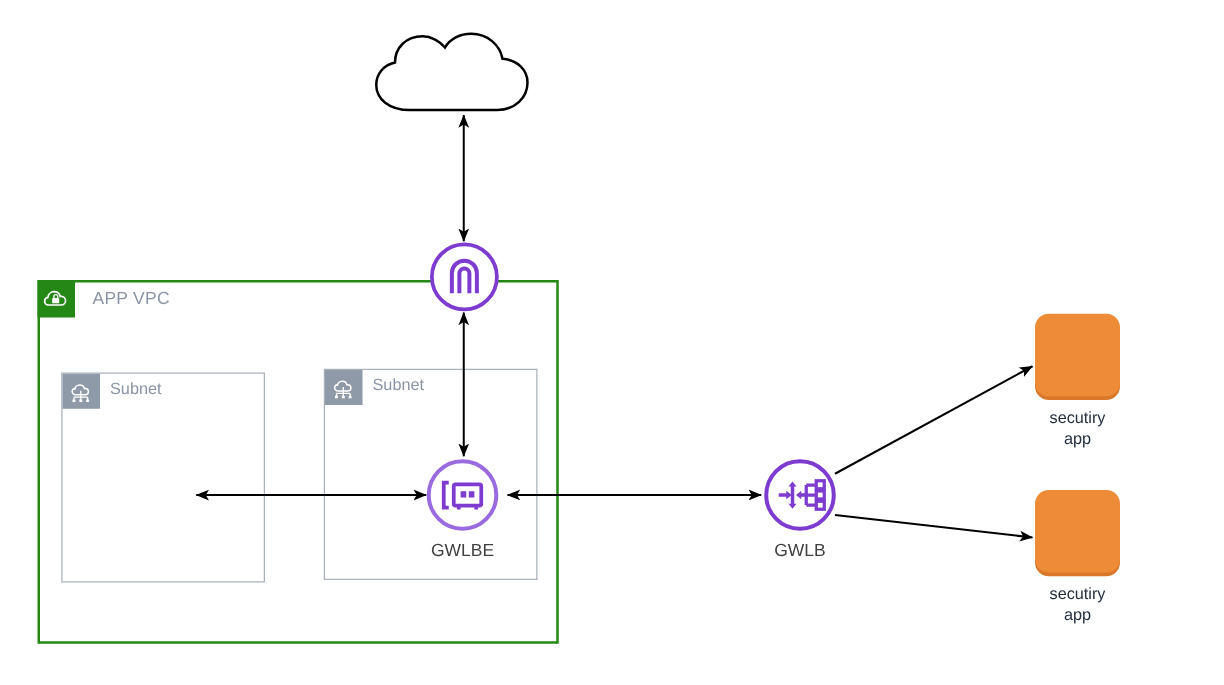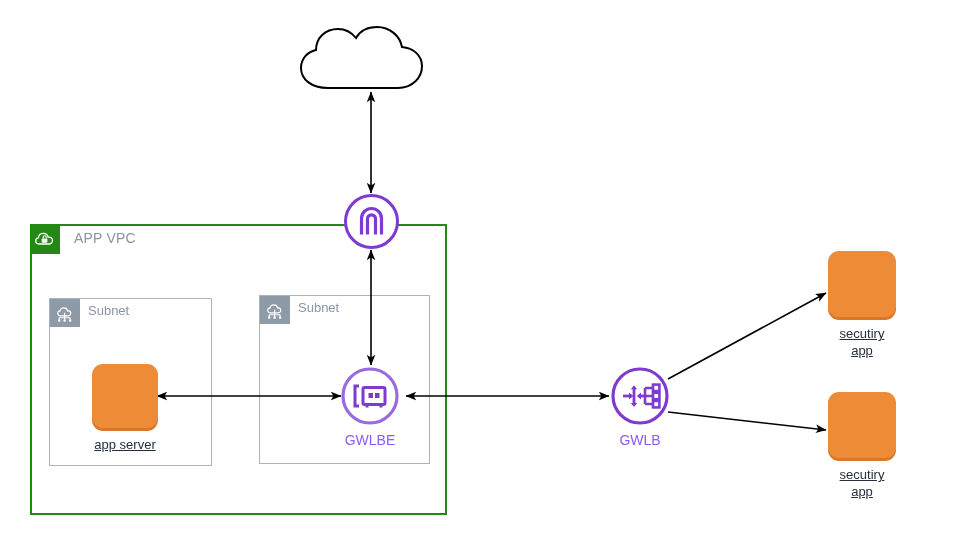--- a/index.html
+++ b/index.html
@@ -23,26 +23,26 @@
                 background:#8f9aa8;display:flex;align-items:center;justify-content:center;}
   .subnet-title{position:absolute;top:4px;left:38px;font-size:13px;color:#8a94a6;
                 white-space:nowrap;text-align:right;}
 
   
   .res{position:absolute;z-index:3;}
   .res-box{width:100%;height:100%;background:#ED8B36;border-radius:11px;
            box-shadow:0 3px 0 0 #d9782a;}
   .res-label{position:absolute;left:50%;transform:translateX(-50%);
              top:calc(100% + 8px);font-size:13px;color:#232f3e;
-             text-align:center;white-space:nowrap;line-height:17px;text-decoration:underline;}
+             text-align:center;white-space:nowrap;line-height:17px;}
 
   
   .svc{position:absolute;z-index:4;}
   .svc-label{position:absolute;left:50%;transform:translateX(-50%);
-             top:calc(100% + 6px);font-size:14px;color:#8b5cf6;white-space:nowrap;}
+             top:calc(100% + 6px);font-size:14px;color:#404040;white-space:nowrap;}
 </style>
 </head>
 <body>
 
 <div class="stage">
 
   <div class="vpc" style="left:30px;top:224px;width:413px;height:287px;">
     <span class="vpc-badge">
       <svg width="22" height="20" viewBox="0 0 24 22" aria-hidden="true">
         <path d="M5.2 16.5c-2 0-3.4-1.5-3.4-3.4 0-1.7 1.2-3.1 2.8-3.3C5 6.9 7.3 4.8 10.1 4.8c2.6 0 4.8 1.8 5.4 4.2.3-.1.6-.1.9-.1 2.1 0 3.8 1.7 3.8 3.8s-1.7 3.8-3.8 3.8H5.2z" fill="none" stroke="#ffffff" stroke-width="1.5"></path>
@@ -114,24 +114,20 @@
 
   <div class="svc" style="left:343px;top:193px;width:57px;height:57px;">
     <svg width="57" height="57" viewBox="0 0 57 57" aria-hidden="true">
       <circle cx="28.5" cy="28.5" r="26" fill="#ffffff" stroke="#7D3CCF" stroke-width="3"></circle>
       <path d="M18.5 41.5 V25.5 a10 10 0 0 1 20 0 V41.5" fill="none" stroke="#7D3CCF" stroke-width="3.2"></path>
       <path d="M24.5 41.5 V25.8 a4 4 0 0 1 8 0 V41.5" fill="none" stroke="#7D3CCF" stroke-width="3.2"></path>
     </svg>
     <span class="svc-label"></span>
   </div>
 
-  <div class="res" style="left:92px;top:364px;width:66px;height:64px;">
-    <div class="res-box"></div>
-    <span class="res-label">app server</span>
-  </div>
 
   <div class="svc" style="left:340px;top:366px;width:60px;height:60px;">
     <svg width="60" height="60" viewBox="0 0 60 60" aria-hidden="true">
       <circle cx="30" cy="30" r="27" fill="#ffffff" stroke="#9A6BE0" stroke-width="3.2"></circle>
       <path d="M19 20 h-4 v20 h4" fill="none" stroke="#7D3CCF" stroke-width="3"></path>
       <rect x="23" y="21.5" width="22" height="17" rx="1.5" fill="none" stroke="#7D3CCF" stroke-width="3"></rect>
       <rect x="28.5" y="27" width="4.5" height="5" fill="#7D3CCF"></rect>
       <rect x="35" y="27" width="4.5" height="5" fill="#7D3CCF"></rect>
       <path d="M27 38.5 v3 M41 38.5 v3" stroke="#7D3CCF" stroke-width="3" fill="none"></path>
     </svg>

